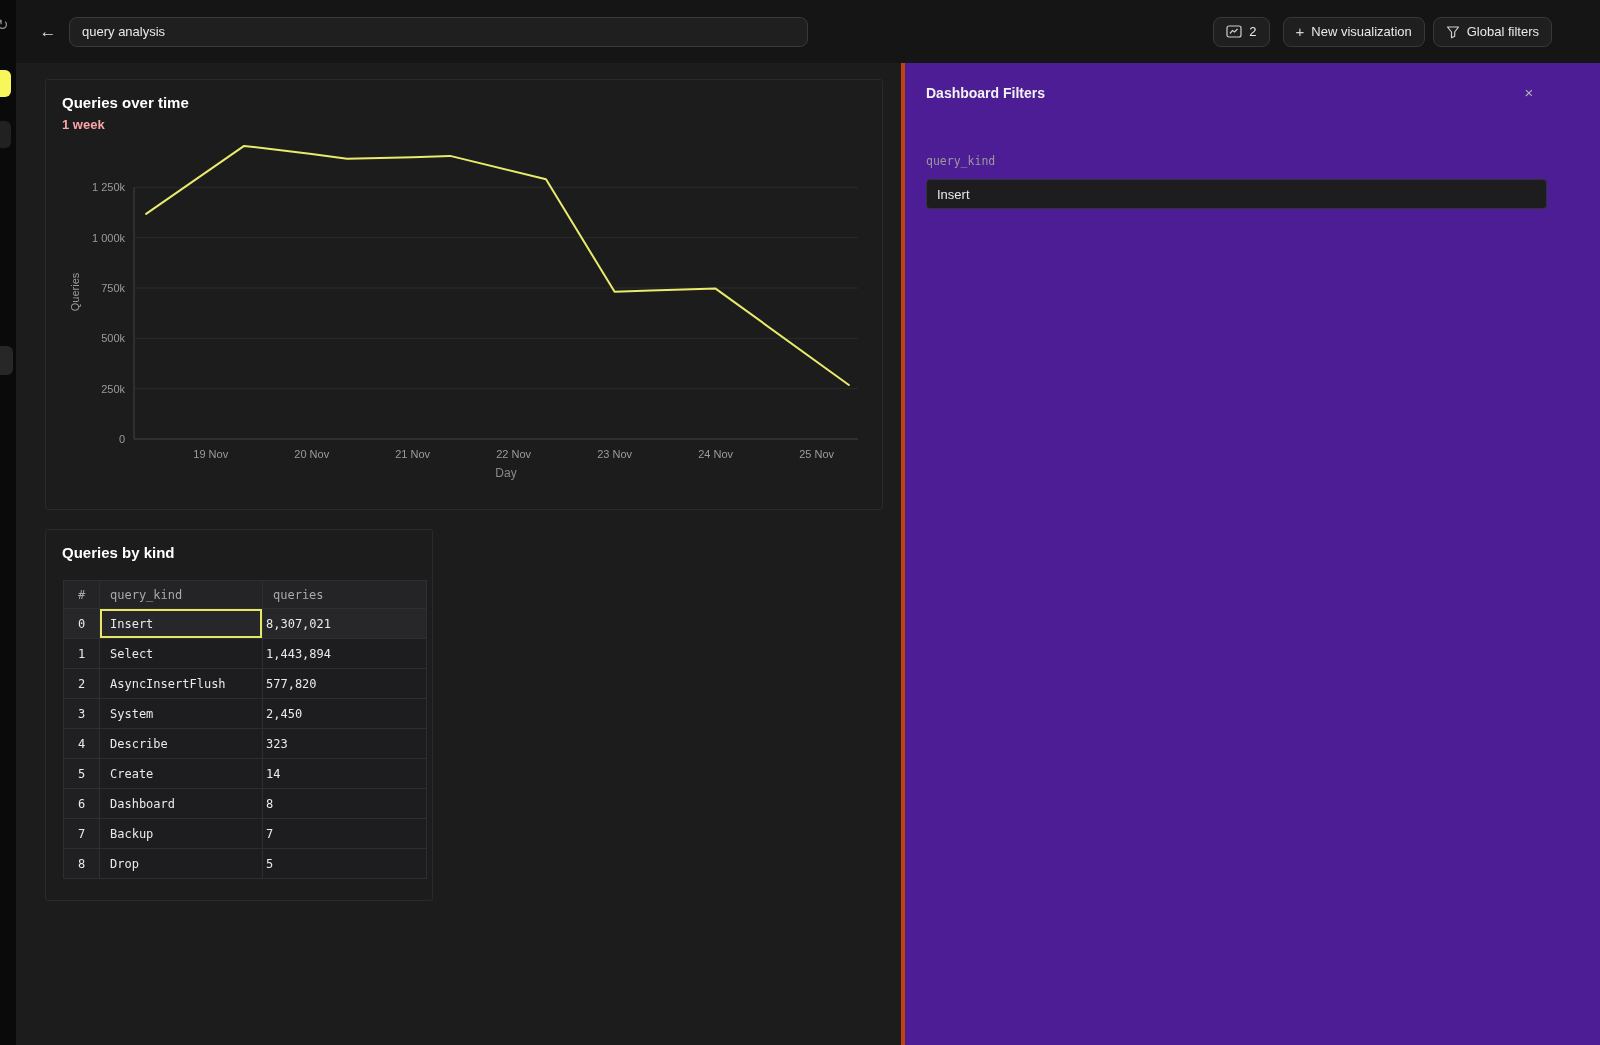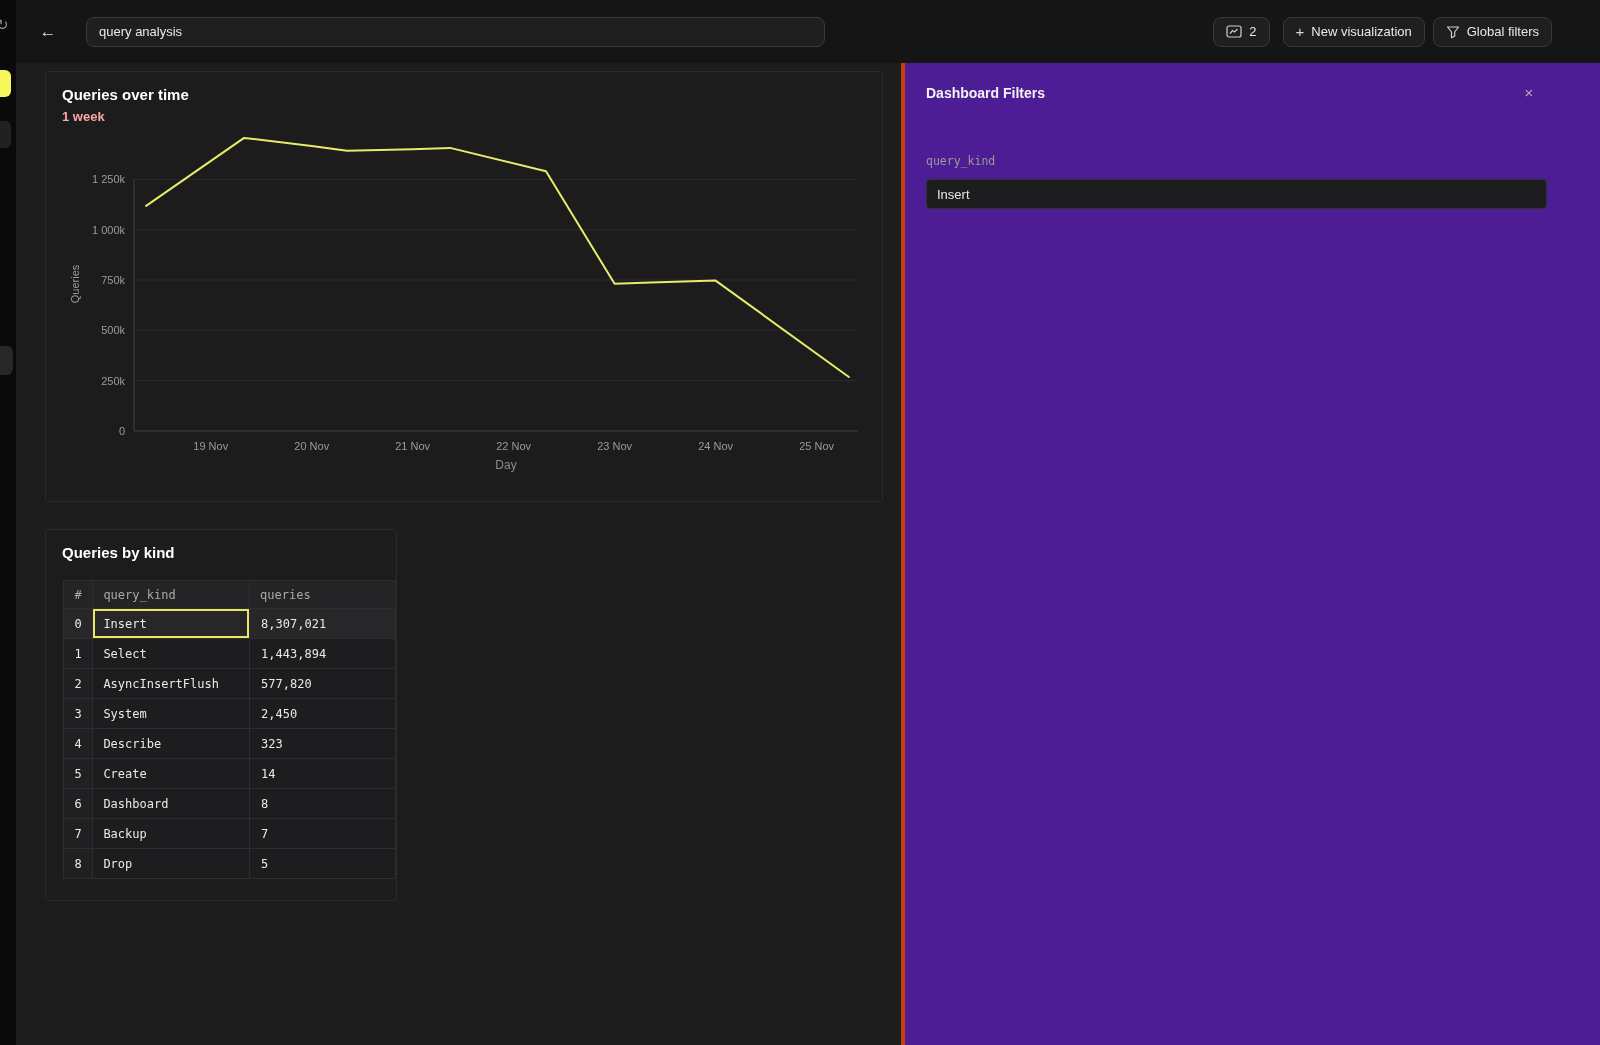--- a/index.html
+++ b/index.html
@@ -13,49 +13,49 @@
   .strip-item{position:absolute;left:0;border-radius:0 6px 6px 0}
   .strip-item.active{top:70px;width:11px;height:27px;background:#f7f75b}
   .strip-item.dim1{top:121px;width:11px;height:27px;background:#212121}
   .strip-item.dim2{top:346px;width:13px;height:29px;background:#272727}
 
   
   .topbar{position:absolute;left:16px;top:0;right:0;height:63px;background:#151516;
           display:flex;align-items:center;padding:0 48px 0 18px}
   .back-btn{width:28px;height:28px;display:flex;align-items:center;justify-content:center;
             color:#dcdcdc;font-size:17px;cursor:pointer;border-radius:6px}
-  .title-input{margin-left:24px;width:739px;height:30px;background:#1f1f20;border:1px solid #3a3a3c;
+  .title-input{margin-left:7px;width:739px;height:30px;background:#1f1f20;border:1px solid #3a3a3c;
                border-radius:8px;color:#e9e9e9;font-size:13px;padding:0 12px;font-family:inherit;outline:none}
   .topbar-right{margin-left:auto;display:flex;align-items:center}
   .tb-btn{height:30px;display:flex;align-items:center;gap:7px;background:#1f1f20;
           border:1px solid #38383a;border-radius:8px;padding:0 12px;font-size:13px;color:#e9e9e9;cursor:pointer;white-space:nowrap}
   .tb-btn .plus{font-size:15px;color:#d6d6d6;line-height:1}
   .tb-btn svg{display:block}
   .btn-gap-sm{margin-left:13px}
   .btn-gap-lg{margin-left:8px}
 
   
   .main{position:absolute;left:16px;top:63px;width:885px;bottom:0;background:#1c1c1d}
   .card{position:absolute;border:1px solid #2a2a2b;border-radius:3px;background:#1c1c1d}
-  .chart-card{left:29px;top:8px;width:838px;height:431px}
+  .chart-card{left:29px;top:16px;width:838px;height:431px}
   .card-title{position:absolute;left:16px;top:14px;font-size:15px;font-weight:700;color:#ffffff;z-index:2}
   .card-subtitle{position:absolute;left:16px;top:37px;font-size:13px;font-weight:700;color:#fca5a5;z-index:2}
   svg.chart{position:absolute;left:0;top:0;font-family:"Liberation Sans",sans-serif}
 
   
-  .table-card{left:29px;top:466px;width:352px;height:372px}
+  .table-card{left:29px;top:466px;width:388px;height:372px}
   .q-table{position:absolute;left:17px;top:50px;border-collapse:collapse;
            font-family:"DejaVu Sans Mono",monospace;font-size:12px}
   .q-table th,.q-table td{border:1px solid #2e2e30}
   .q-table th{background:#242426;color:#a9a9a9;font-weight:400;height:28px;text-align:left;padding:0 10px}
   .q-table th.th-idx{width:36px;text-align:center;padding:0}
   .q-table td{height:30px;color:#e9e9e9;background:#1d1d1f}
   .col-idx{width:36px;text-align:center;color:#9b9b9b;background:#202022 !important}
   .col-kind{width:163px;padding:0 10px}
-  .col-q{width:164px;padding:0 11px}
+  .col-q{width:164px;padding:0 3px}
   tr.row-hl td{background:#27272a !important}
   .cell-hl{box-shadow:inset 0 0 0 2px #e5e765}
 
   
   .filters-panel{position:absolute;left:901px;top:63px;right:0;bottom:0;background:#4c1d95;border-left:4px solid #c2410c}
   .fp-title{position:absolute;left:21px;top:22px;font-size:14px;font-weight:600;color:#f2f2f2}
   .fp-close{position:absolute;right:62px;top:20px;width:18px;height:18px;display:flex;align-items:center;
             justify-content:center;color:#b5b5b5;font-size:15px;cursor:pointer;border-radius:4px}
   .fp-label{position:absolute;left:21px;top:91px;font-size:11.5px;color:#9a9a9a;
             font-family:"DejaVu Sans Mono",monospace}

